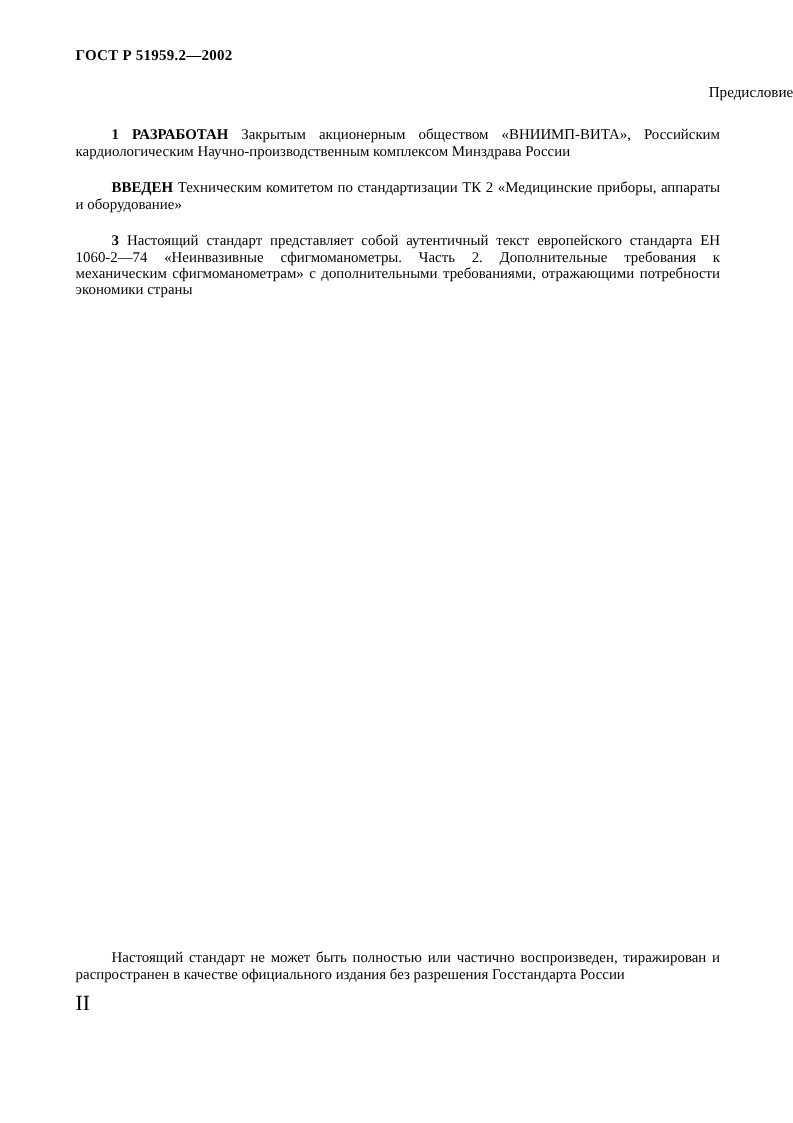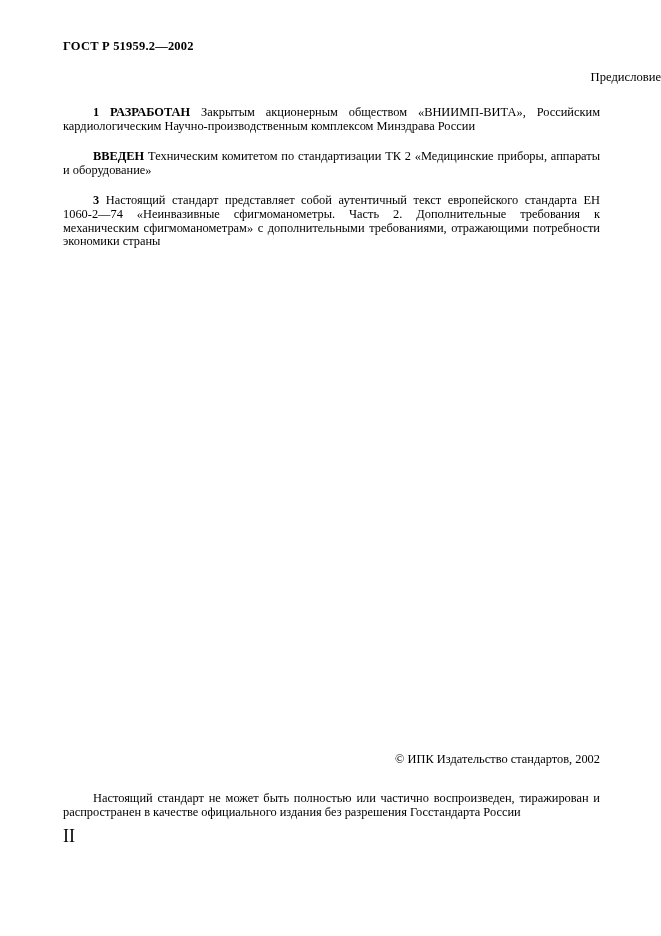--- a/index.html
+++ b/index.html
@@ -95,19 +95,18 @@
       <span class="kw">ВВЕДЕН</span>
       <span class="txt">Техническим комитетом по стандартизации ТК 2 «Медицинские приборы, аппараты и оборудование»</span>
     </p>
     <p>
       <span class="num">3</span>
       <span class="kw"></span>
       <span class="txt">Настоящий стандарт представляет собой аутентичный текст европейского стандарта ЕН 1060-2—74 «Неинвазивные сфигмоманометры. Часть 2. Дополнительные требования к механическим сфигмоманометрам» с дополнительными требованиями, отражающими потребности экономики страны</span>
     </p>
   </div>
 
-  <div class="copyright">© ИПК Издательство стандартов, 2002</div>
 
   <p class="legal">Настоящий стандарт не может быть полностью или частично воспроизведен, тиражирован и распространен в качестве официального издания без разрешения Госстандарта России</p>
 
   <div class="page-number">II</div>
 
 </div>
 
 </body></html>

